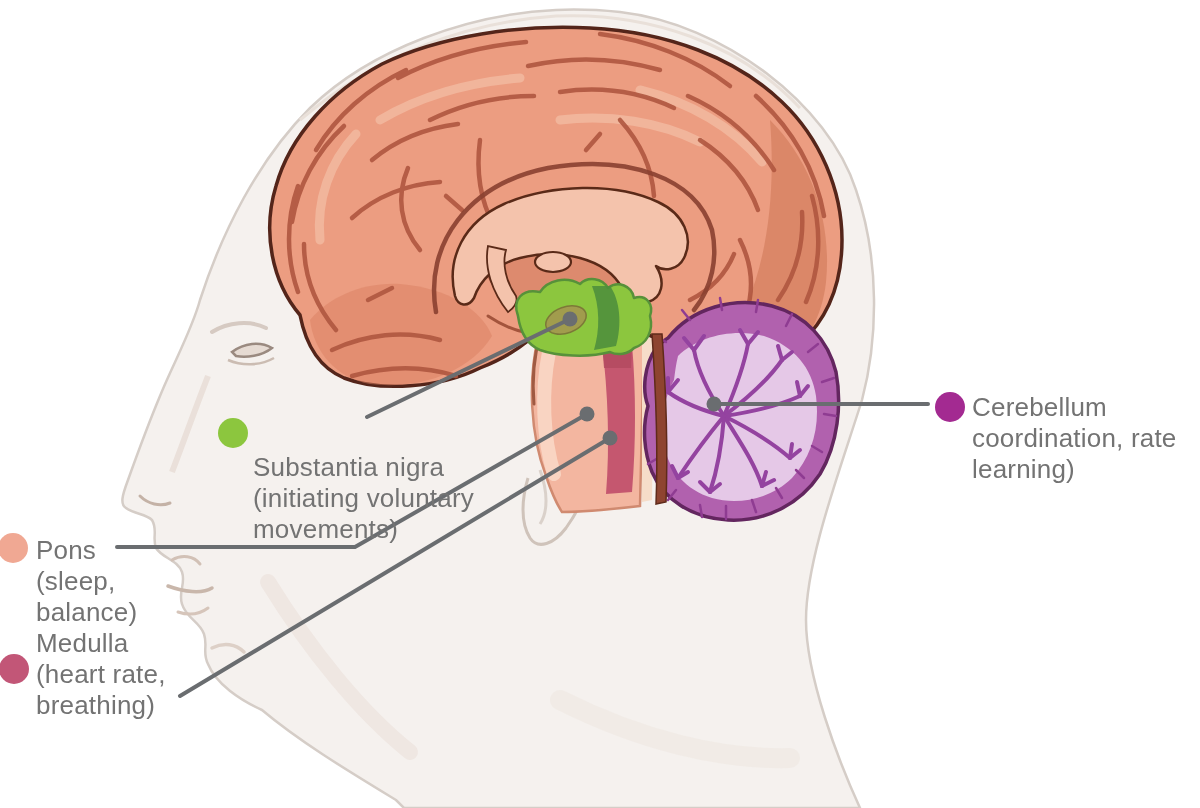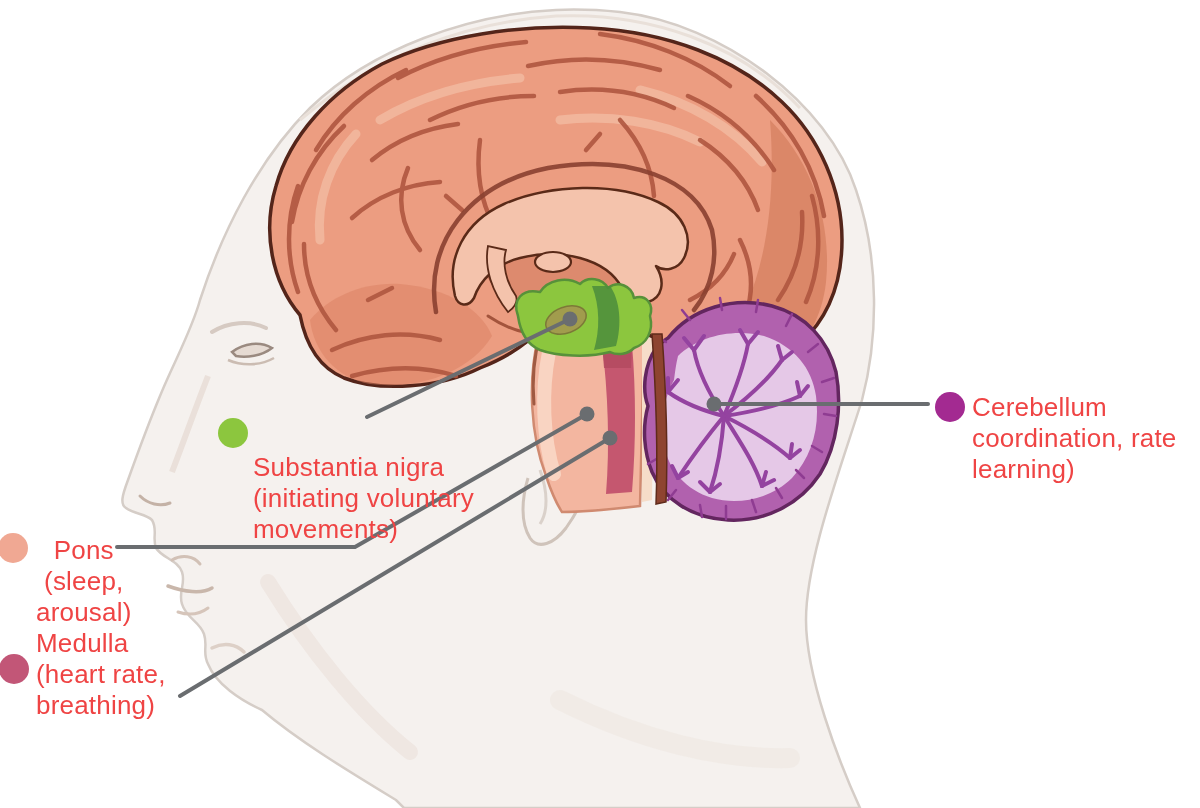--- a/index.html
+++ b/index.html
@@ -2,21 +2,21 @@
 <html><head>
 <meta charset="utf-8">
 <style>
   html,body{margin:0;padding:0;background:#fff;}
   .stage{
     position:relative;width:1200px;height:808px;background:#ffffff;
     font-family:"Liberation Sans","DejaVu Sans",sans-serif;overflow:hidden;
   }
   .art{position:absolute;left:0;top:0;width:1200px;height:808px;}
   .label{
-    position:absolute;color:#ef4444;font-size:26px;line-height:31px;
+    position:absolute;color:#737373;font-size:26px;line-height:31px;
     letter-spacing:0.2px;white-space:nowrap;
   }
   .label .line{display:block;}
   .dot{
     position:absolute;width:30px;height:30px;border-radius:50%;
   }
 </style>
 </head>
 <body>
 
@@ -254,24 +254,24 @@
   </svg>
 
   <span class="dot" style="left: 218px; top: 418px; background-color: rgb(140, 198, 62);"></span>
   <div class="label" style="left:253px;top:420px;margin-top:32px;">
     <span class="line">Substantia nigra</span>
     <span class="line">(initiating voluntary</span>
     <span class="line">movements)</span>
   </div>
 
   <span class="dot" style="left: -2px; top: 533px; background-color: rgb(240, 168, 147);"></span>
-  <div class="label" style="left:36px;top:535px;text-align:center;">
+  <div class="label" style="left:36px;top:535px;">
     <span class="line">Pons</span>
     <span class="line">(sleep,</span>
-    <span class="line">arousal)</span>
+    <span class="line">balance)</span>
   </div>
 
   <span class="dot" style="left: -1px; top: 654px; background-color: rgb(194, 86, 119);"></span>
   <div class="label" style="left:36px;top:628px;">
     <span class="line">Medulla</span>
     <span class="line">(heart rate,</span>
     <span class="line">breathing)</span>
   </div>
 
   <span class="dot" style="left: 935px; top: 392px; background-color: rgb(163, 42, 145);"></span>

